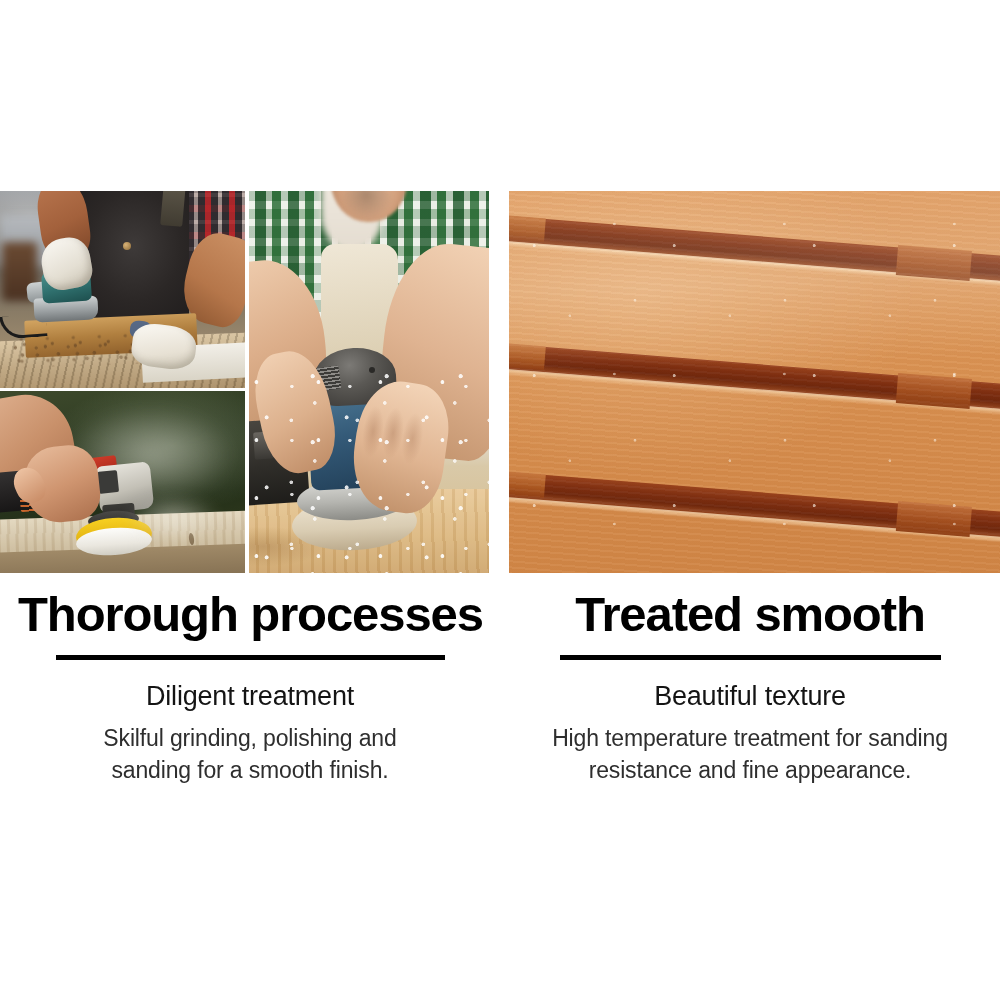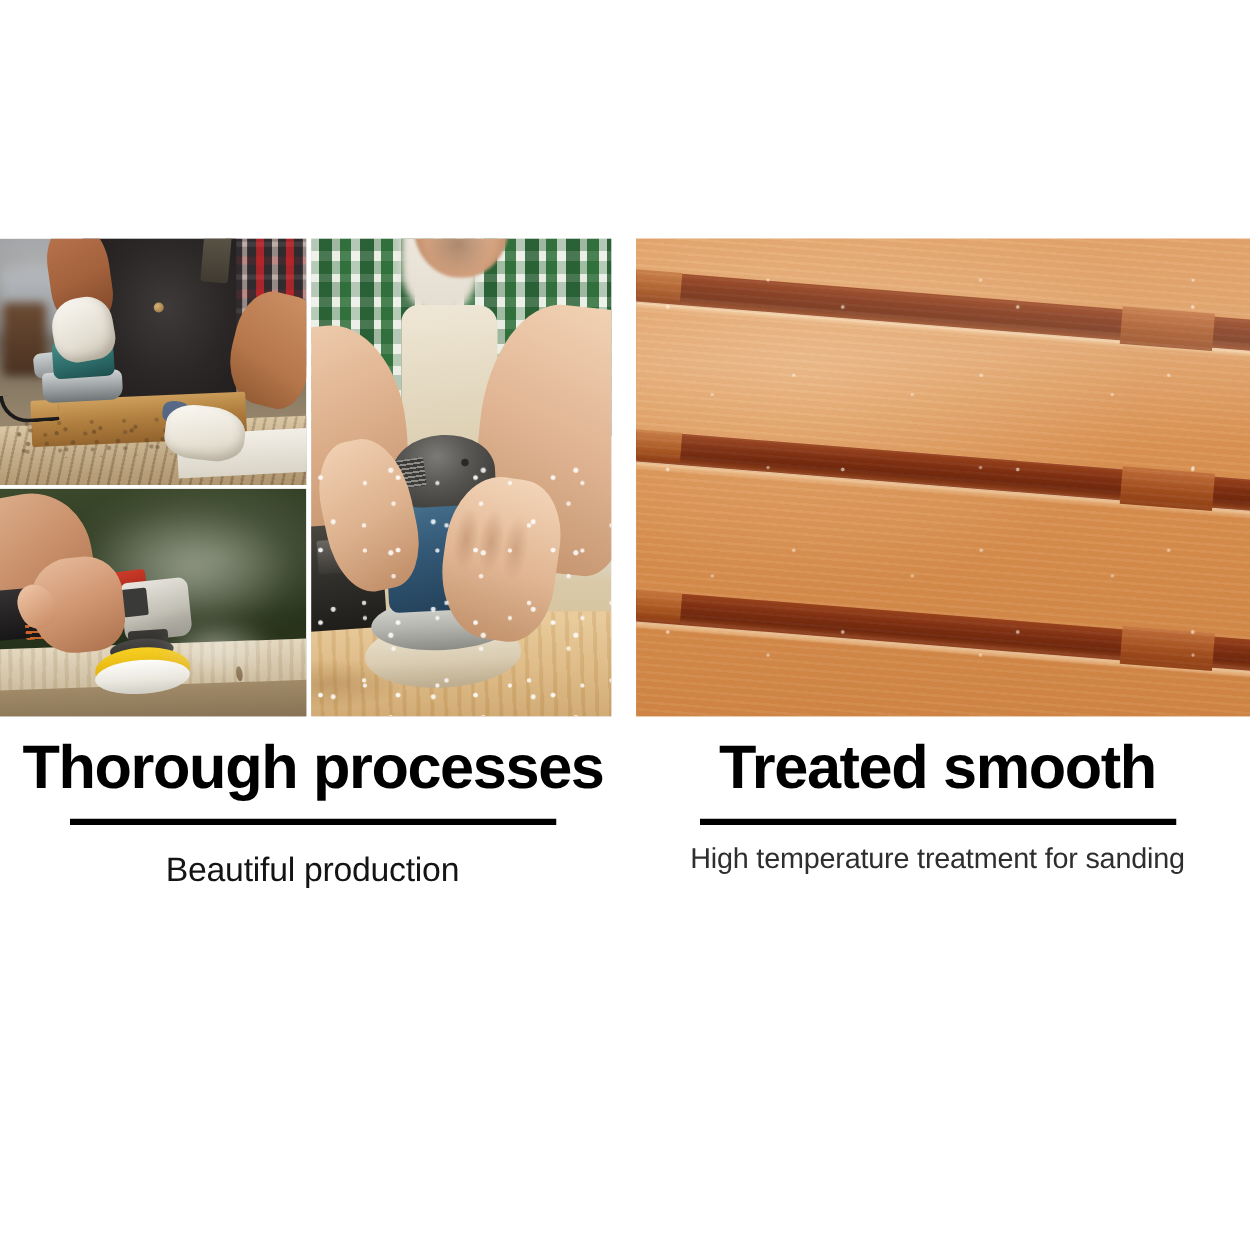--- a/index.html
+++ b/index.html
@@ -669,25 +669,31 @@
       <div class="layer wood-sheen"></div>
       <div class="layer wood-flecks"></div>
     </div>
   </div>
 
   <div class="text-row">
 
     <div class="text-col">
       <h2 class="feature-title">Thorough processes</h2>
       <div class="rule rule-left"></div>
-      <p class="feature-sub">Beautiful production</p>
+      <p class="feature-sub">Diligent treatment</p>
+      <p class="feature-body">
+        <span>Skilful grinding, polishing and</span><br>
+        <span>sanding for a smooth finish.</span>
+      </p>
     </div>
 
     <div class="text-col">
       <h2 class="feature-title">Treated smooth</h2>
       <div class="rule rule-right"></div>
+      <p class="feature-sub">Beautiful texture</p>
       <p class="feature-body">
         <span>High temperature treatment for sanding</span><br>
+        <span>resistance and fine appearance.</span>
       </p>
     </div>
   </div>
 
 </div>
 
 </body></html>

